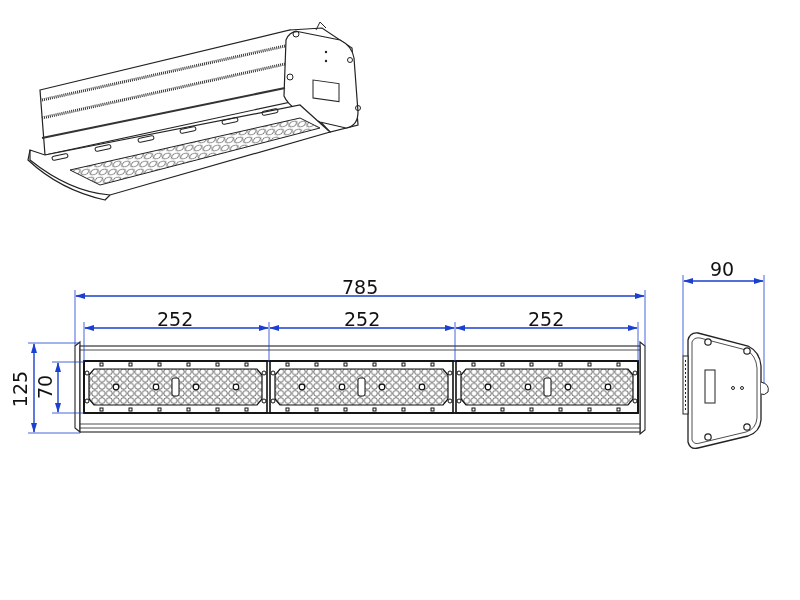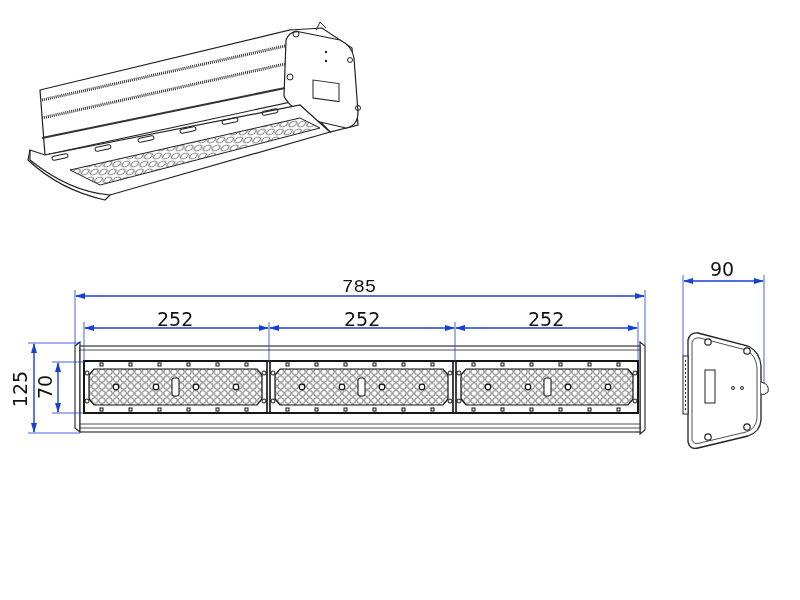--- a/index.html
+++ b/index.html
@@ -191,19 +191,19 @@
     <line x1="76" y1="296" x2="644" y2="296" marker-start="url(#arr)" marker-end="url(#arr)"></line>
     <line x1="85" y1="328" x2="268" y2="328" marker-start="url(#arr)" marker-end="url(#arr)"></line>
     <line x1="270" y1="328" x2="454" y2="328" marker-start="url(#arr)" marker-end="url(#arr)"></line>
     <line x1="456" y1="328" x2="637" y2="328" marker-start="url(#arr)" marker-end="url(#arr)"></line>
     <line x1="34" y1="344" x2="34" y2="432" marker-start="url(#arr)" marker-end="url(#arr)"></line>
     <line x1="58" y1="363" x2="58" y2="412" marker-start="url(#arr)" marker-end="url(#arr)"></line>
     <line x1="684" y1="281" x2="763" y2="281" marker-start="url(#arr)" marker-end="url(#arr)"></line>
   </g>
 </svg>
 
-<div style="position:absolute;left:342px;top:276px;font-size:19px;color:#111;font-family:Liberation Mono, monospace;">785</div>
+<div style="position:absolute;left:342px;top:276px;font-size:19px;color:#111;">785</div>
 <div style="position:absolute;left:157px;top:308px;font-size:19px;color:#111;">252</div>
 <div style="position:absolute;left:344px;top:308px;font-size:19px;color:#111;">252</div>
 <div style="position:absolute;left:528px;top:308px;font-size:19px;color:#111;">252</div>
 <div style="position:absolute;left:0px;top:378px;font-size:19px;color:#111;transform:rotate(-90deg);transform-origin:center;width:40px;text-align:center;">125</div>
 <div style="position:absolute;left:30px;top:376px;font-size:19px;color:#111;transform:rotate(-90deg);transform-origin:center;width:30px;text-align:center;">70</div>
 <div style="position:absolute;left:710px;top:258px;font-size:19px;color:#111;">90</div>
 
 </body></html>

